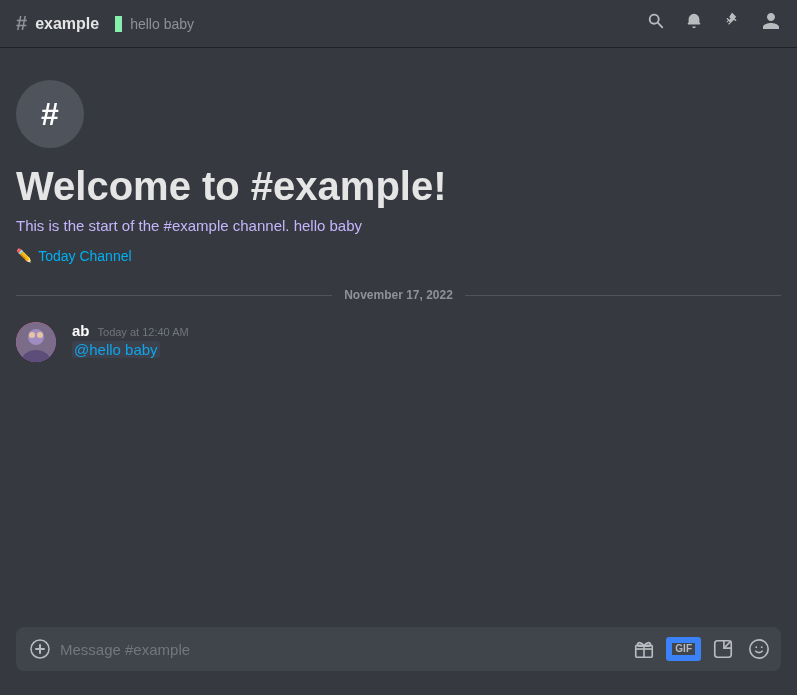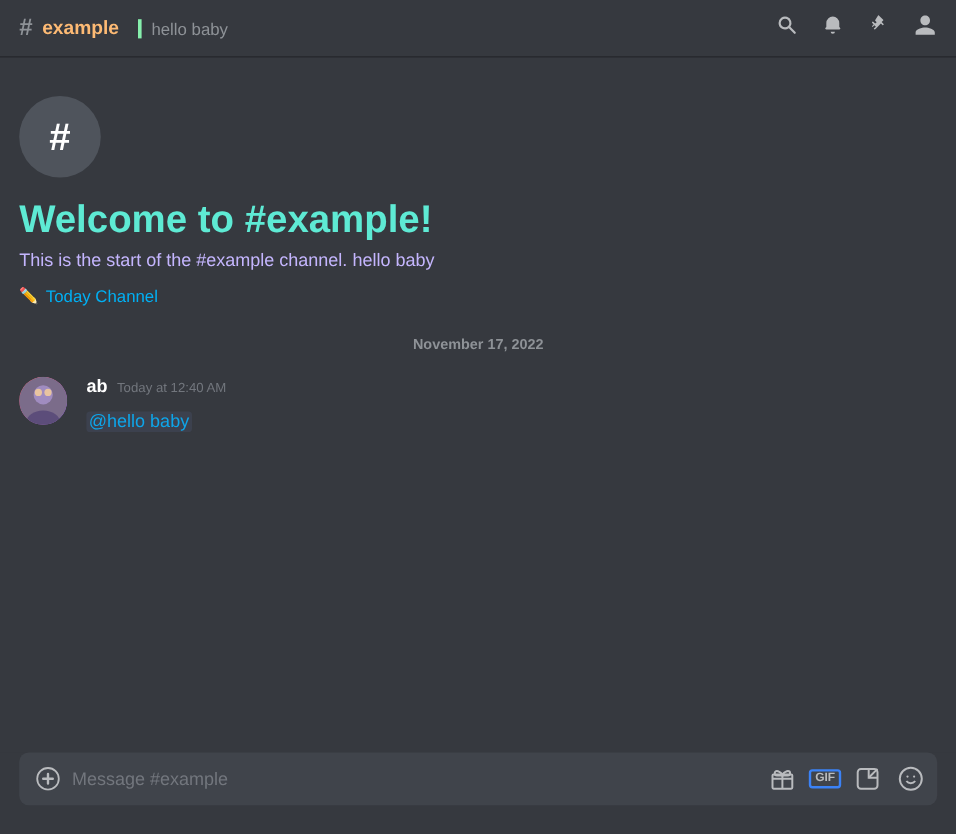--- a/index.html
+++ b/index.html
@@ -24,30 +24,30 @@
       padding: 0 16px;
       gap: 8px;
       flex-shrink: 0;
     }
     .header-channel-icon {
       color: #8e9297;
       font-size: 20px;
       font-weight: bold;
     }
     .header-channel-name {
-      color: #fdba74;
+      color: #e5e5e5;
       font-weight: 600;
       font-size: 16px;
     }
     .header-topic {
       color: #8e9297;
       font-size: 14px;
       margin-left: 8px;
       padding-left: 8px;
-      border-left: 3px solid #86efac;
+      border-left: 7px solid #86efac;
     }
     .header-actions {
       margin-left: auto;
       display: flex;
       align-items: center;
       gap: 20px;
     }
     .header-icon {
       color: #b9bbbe;
       font-size: 18px;
@@ -77,22 +77,22 @@
       align-items: center;
       justify-content: center;
       margin-bottom: 16px;
     }
     .channel-icon-circle-text {
       color: #ffffff;
       font-size: 32px;
       font-weight: bold;
     }
     .welcome-title {
-      color: #5eead4;
-      font-size: 32px;
+      color: #e5e5e5;
+      font-size: 40px;
       font-weight: 700;
       margin-bottom: 8px;
     }
     .welcome-desc {
       color: #c4b5fd;
       font-size: 15px;
       margin-bottom: 12px;
     }
     .edit-channel-link {
       display: inline-flex;
@@ -106,21 +106,20 @@
     .edit-icon {
       font-size: 13px;
     }
 
     
     .date-divider {
       display: flex;
       align-items: center;
       padding: 8px 16px;
       margin: 8px 0;
-      flex-direction: column;
     }
     .date-divider-line {
       flex: 1;
       height: 1px;
       background: #4f545c;
     }
     .date-divider-text {
       color: #8e9297;
       font-size: 12px;
       font-weight: 600;
@@ -161,21 +160,21 @@
       font-size: 16px;
       font-weight: bold;
     }
     .message-content {
       flex: 1;
     }
     .message-header {
       display: flex;
       align-items: baseline;
       gap: 8px;
-      margin-bottom: 12px;
+      margin-bottom: 2px;
     }
     .message-author {
       color: #ffffff;
       font-weight: 600;
       font-size: 15px;
     }
     .message-timestamp {
       color: #72767d;
       font-size: 11px;
     }
@@ -240,21 +239,21 @@
       width: 28px;
       height: 28px;
       display: flex;
       align-items: center;
       justify-content: center;
       border-radius: 4px;
     }
 
     
     .gif-badge {
-      border: 2px solid #3b82f6;
+      border: 6px solid #3b82f6;
       border-radius: 3px;
       padding: 1px 3px;
       font-size: 10px;
       font-weight: 700;
       color: #b9bbbe;
       line-height: 1;
       cursor: pointer;
     }
   </style>
 </head>

